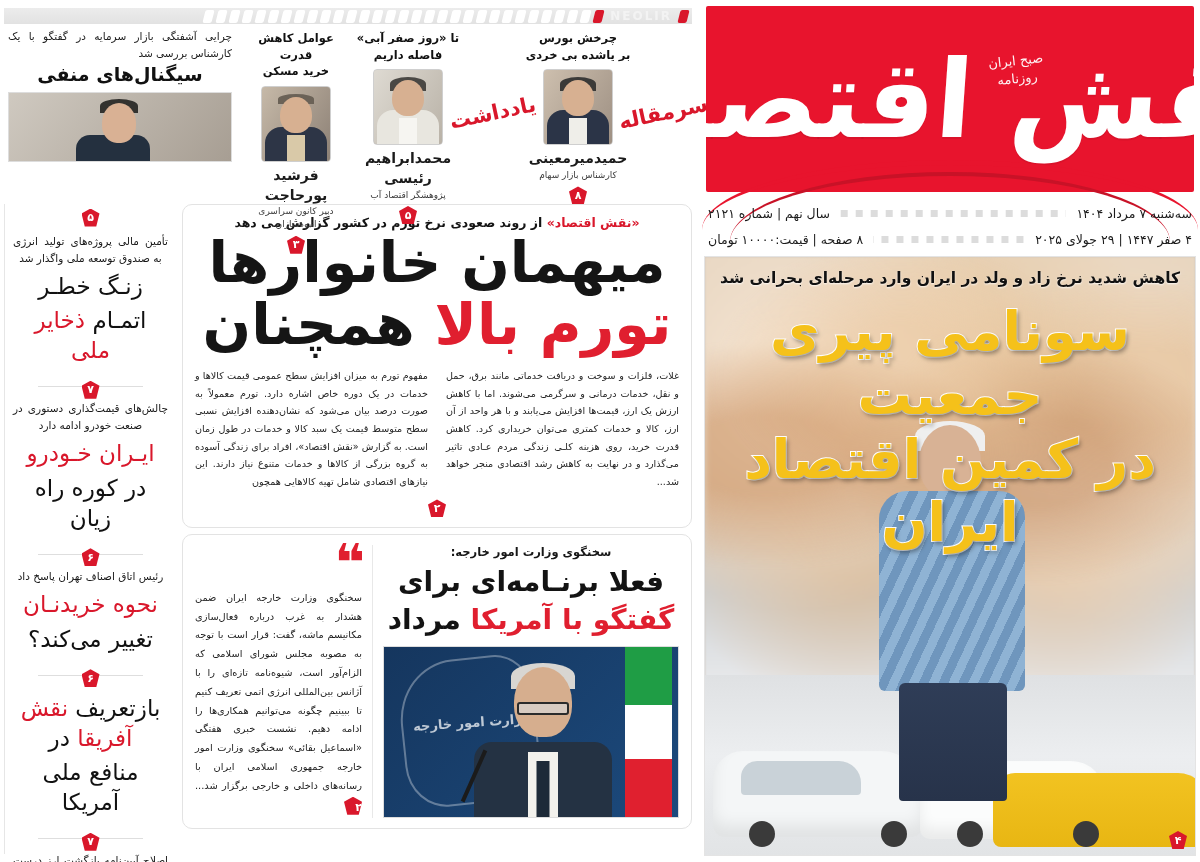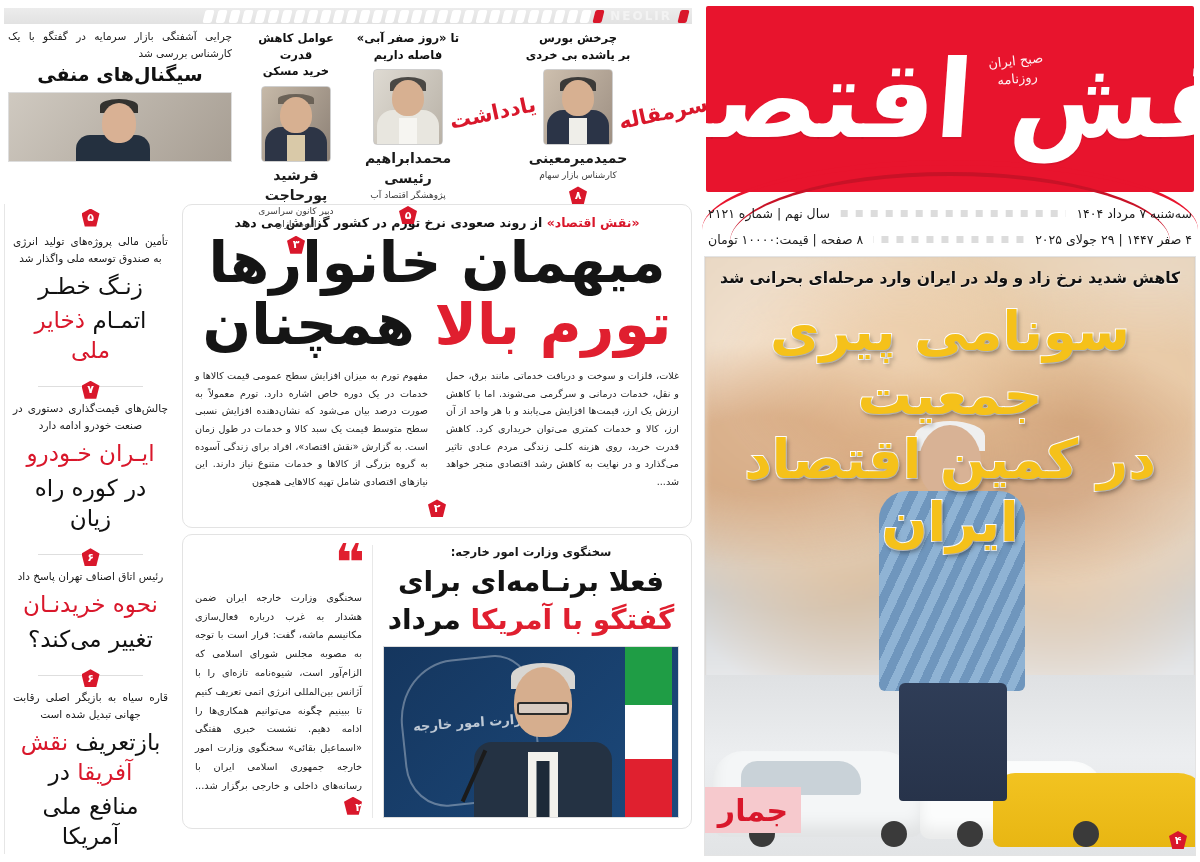--- a/index.html
+++ b/index.html
@@ -291,23 +291,20 @@
         <div class="lp-man-body"></div>
         <div class="lp-man-legs"></div>
       </div>
 
       <div class="headline-overlay">
         <div class="lead-kicker">کاهش شدید نرخ زاد و ولد در ایران وارد مرحله‌ای بحرانی شد</div>
         <div class="lead-title">سونامی پیری جمعیت</div>
         <div class="lead-title" style="margin-top:0">در کمین اقتصاد ایران</div>
       </div>
 
-      <div class="watermark">
-        <span>جمار</span>
-      </div>
       <div class="lp-pagenum">
         <span class="pnum">۴</span>
       </div>
     </div>
   </div>
 
   <div class="right-side">
 
     <div class="neolir-bar">
       <div class="neolir-dot red"></div>
@@ -504,21 +501,20 @@
         <div class="brief">
           <div class="kick">رئیس اتاق اصناف تهران پاسخ داد</div>
           <div class="h red">نحوه خریدنـان</div>
           <div class="h">تغییر می‌کند؟</div>
         </div>
         <div class="brief-sep">
           <span class="pnum">۶</span>
         </div>
 
         <div class="brief">
-          <div class="kick">قاره سیاه به بازیگر اصلی رقابت جهانی تبدیل شده است</div>
           <div class="h">
             <span>بازتعریف </span><span class="red">نقش آفریقا</span><span> در</span>
           </div>
           <div class="h">منافع ملی آمریکا</div>
         </div>
         <div class="brief-sep">
           <span class="pnum">۷</span>
         </div>
 
         <div class="brief">

